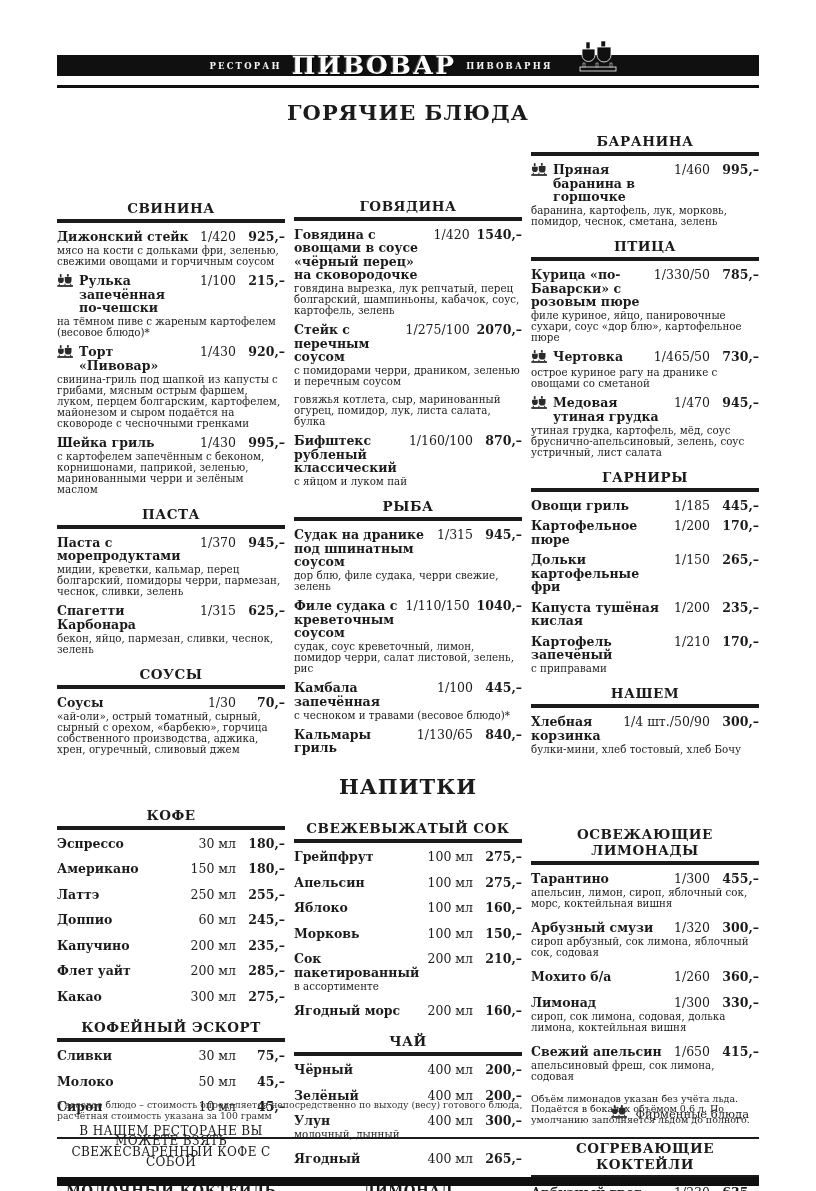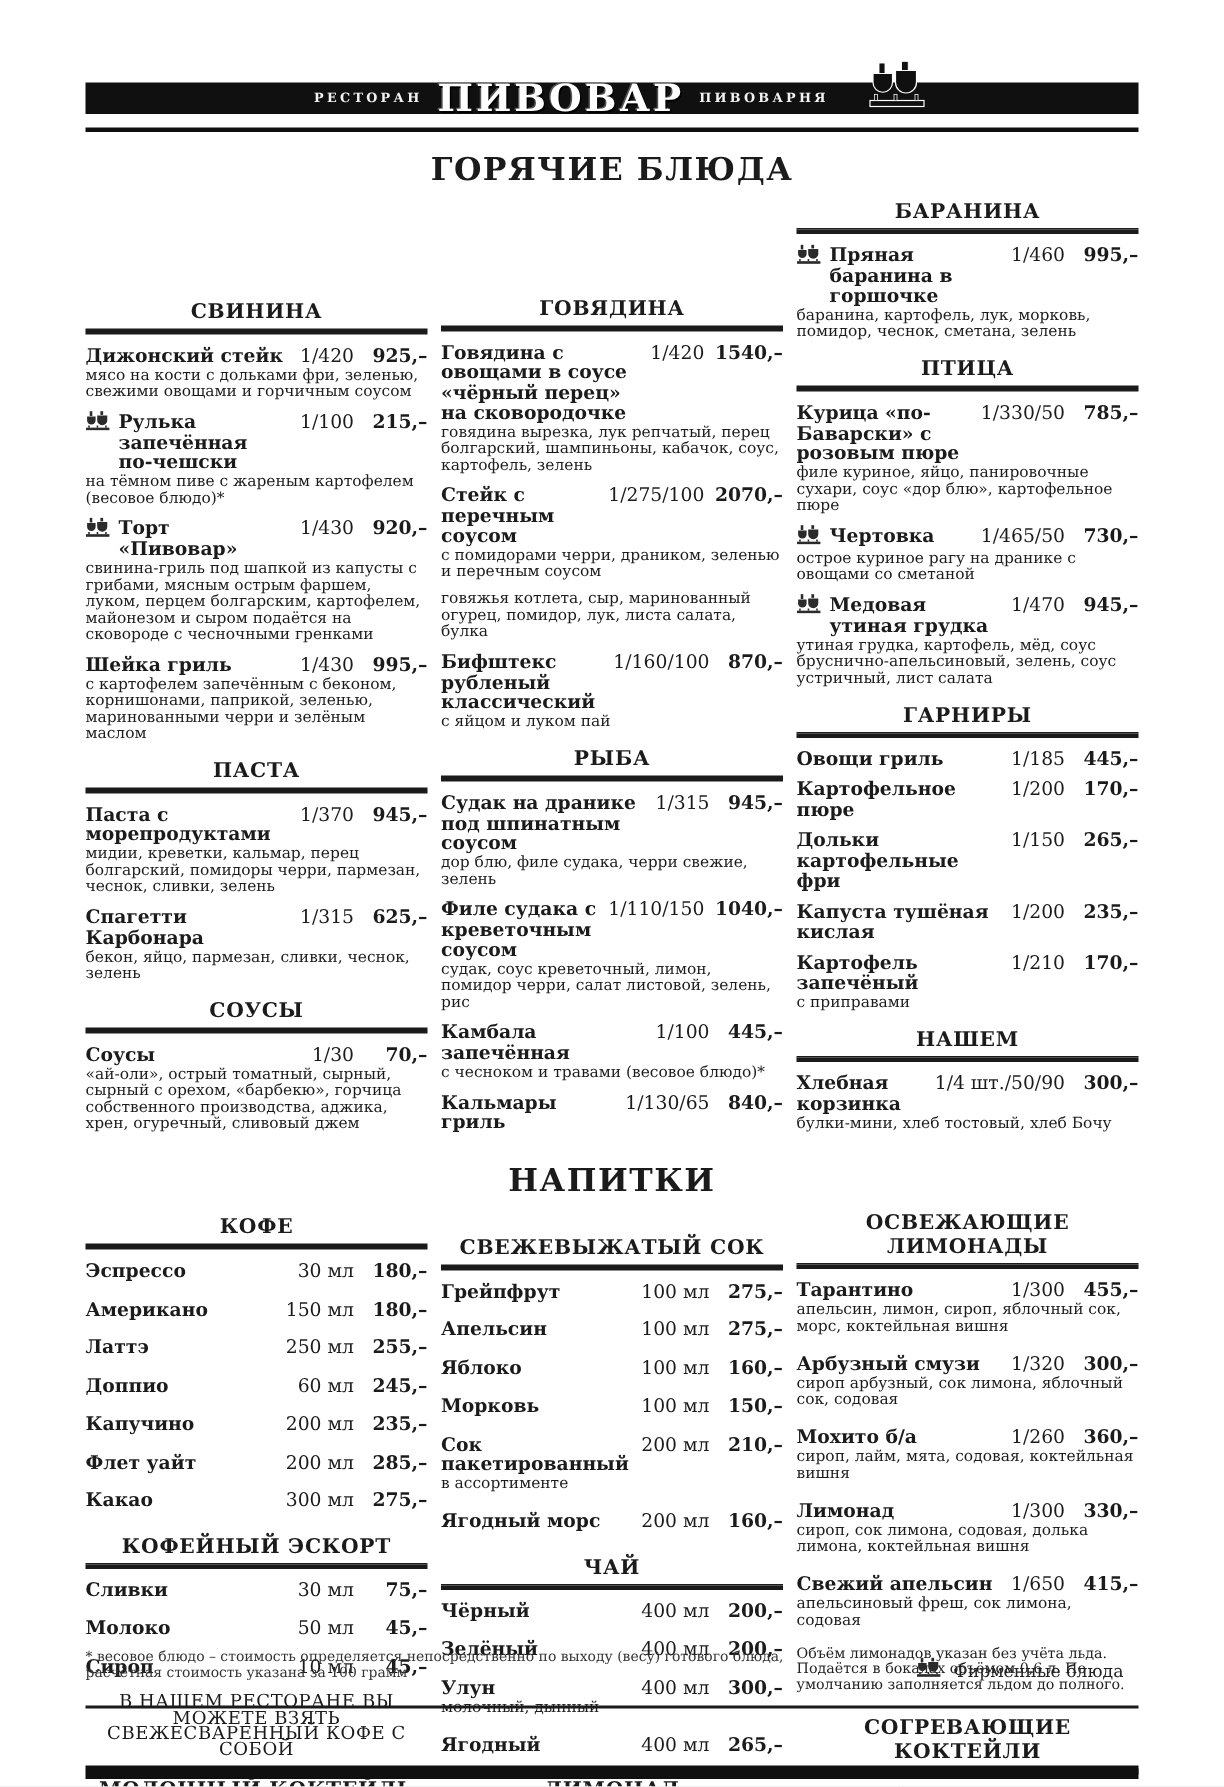--- a/index.html
+++ b/index.html
@@ -571,21 +571,20 @@
                 <span class="item-price">300,–</span>
               </div>
               <div class="item-desc">сироп арбузный, сок лимона, яблочный сок, содовая</div>
             </div>
             <div class="item">
               <div class="item-head">
                 <span class="item-name">Мохито б/а</span>
                 <span class="item-portion">1/260</span>
                 <span class="item-price">360,–</span>
               </div>
-              <div class="item-desc">сироп, лайм, мята, содовая, коктейльная вишня</div>
             </div>
             <div class="item">
               <div class="item-head">
                 <span class="item-name">Лимонад</span>
                 <span class="item-portion">1/300</span>
                 <span class="item-price">330,–</span>
               </div>
               <div class="item-desc">сироп, сок лимона, содовая, долька лимона, коктейльная вишня</div>
             </div>
             <div class="item">

